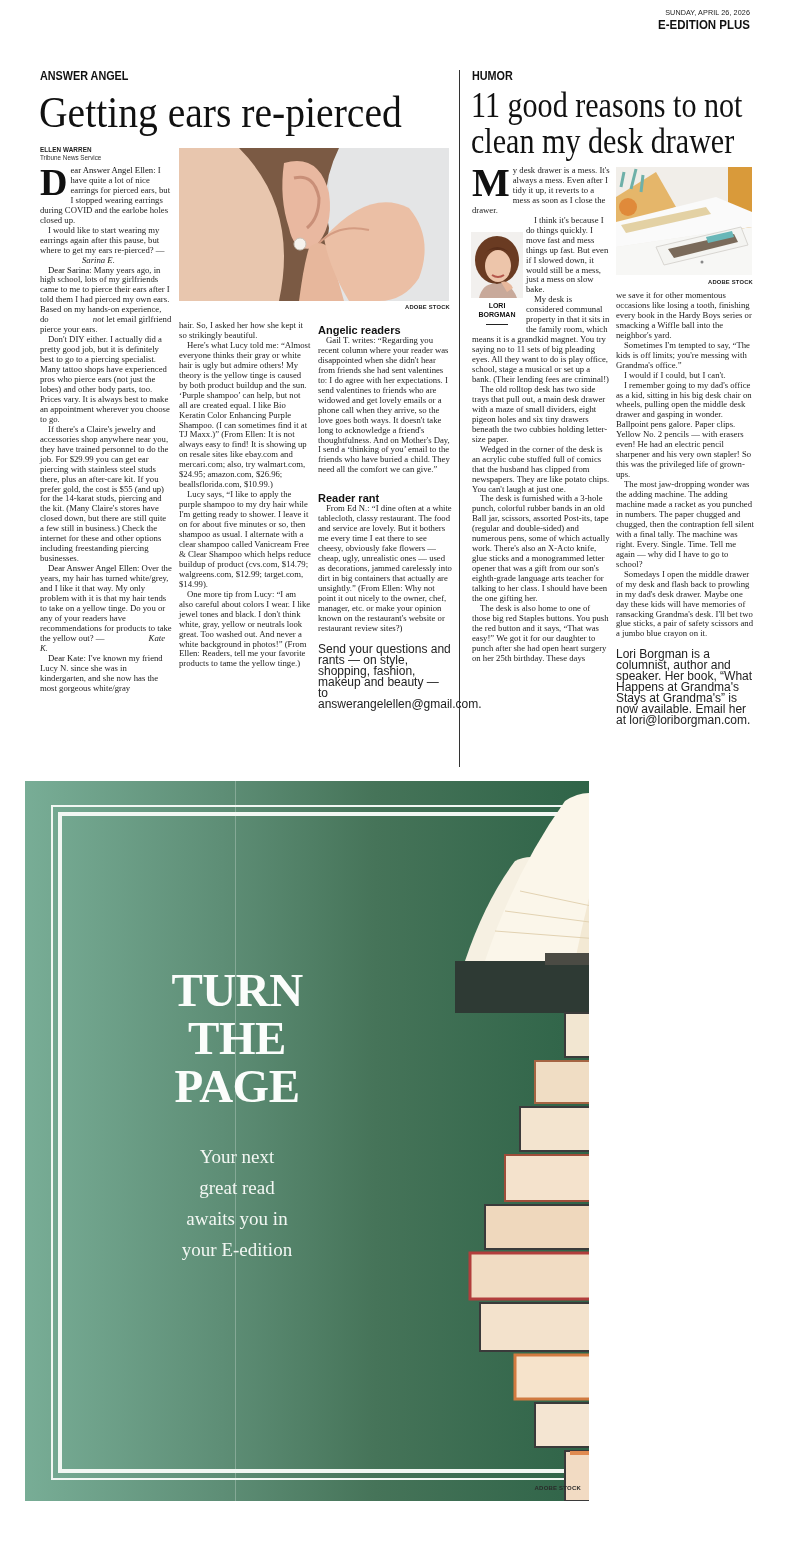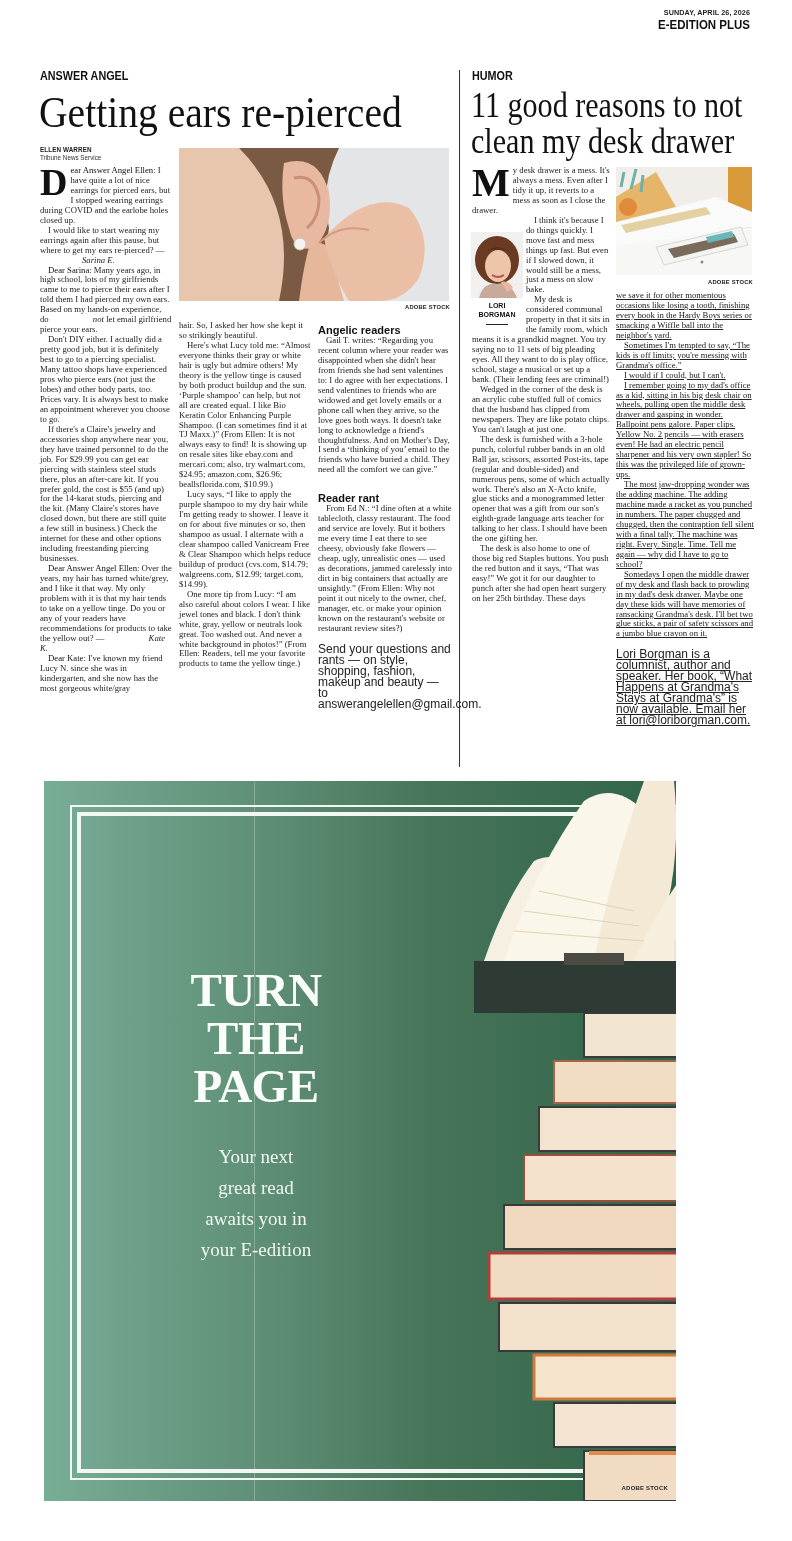--- a/index.html
+++ b/index.html
@@ -1,20 +1,20 @@
 <!DOCTYPE html>
 <html><head>
 <meta charset="utf-8">
 <style>
   * { box-sizing: border-box; margin: 0; padding: 0; }
   html, body { width: 792px; height: 1541px; background: #ffffff; overflow: hidden; }
   body { position: relative; font-family: "DejaVu Serif", serif; color: #1a1a1a; }
 
   .masthead { position: absolute; right: 42px; top: 8px; text-align: right; }
-  .masthead .date { font-family: "Liberation Sans", sans-serif; font-weight: 700; font-size: 7.2px; letter-spacing: 0.1px; color: #222; }
+  .masthead .date { font-family: "Liberation Sans", sans-serif; font-weight: 400; font-size: 7.2px; letter-spacing: 0.1px; color: #222; }
   .masthead .edition { font-family: "Liberation Sans", sans-serif; font-weight: 700; font-size: 12.5px; color: #111; margin-top: 1px; transform: scaleX(0.92); transform-origin: right; }
 
   .kicker { position: absolute; font-family: "Liberation Sans", sans-serif; font-weight: 700; font-size: 12px; color: #111; transform: scaleX(0.9); transform-origin: left; }
   .headline { position: absolute; font-family: "Liberation Serif", serif; font-weight: 400; color: #111; line-height: 1; transform-origin: left top; }
 
   .vrule { position: absolute; left: 459px; top: 70px; width: 1px; height: 697px; background: #333; }
 
   .byline { position: absolute; left: 40px; top: 146px; font-family: "Liberation Sans", sans-serif; }
   .byline .name { font-weight: 700; font-size: 6.3px; letter-spacing: 0.1px; }
   .byline .org { font-size: 6.3px; color: #333; margin-top: 1px; }
@@ -30,21 +30,21 @@
   .dropcap { float: left; font-family: "Liberation Serif", serif; font-weight: 700; font-size: 38px; line-height: 30px; margin: 1px 3px 0 0; color: #111; }
 
   .photo { position: absolute; overflow: hidden; }
   .credit { position: absolute; font-family: "Liberation Sans", sans-serif; font-weight: 700; font-size: 5.8px; color: #222; letter-spacing: 0.2px; }
 
   .author-box { position: absolute; left: 471px; top: 232px; width: 52px; text-align: center; }
   .author-photo { width: 52px; height: 66px; overflow: hidden; }
   .author-name { font-family: "Liberation Sans", sans-serif; font-weight: 700; font-size: 7px; line-height: 9px; margin-top: 3px; color: #111; }
   .author-rule { width: 22px; height: 1px; background: #222; margin: 5px auto 0; }
 
-  .ad { position: absolute; left: 44px; top: 781px; width: 632px; height: 720px; background: linear-gradient(90deg, #78ad96 0%, #5e8e76 35%, #467459 62%, #2f6448 100%); overflow: hidden; }
+  .ad { position: absolute; left: 25px; top: 781px; width: 564px; height: 720px; background: linear-gradient(90deg, #78ad96 0%, #5e8e76 35%, #467459 62%, #2f6448 100%); overflow: hidden; }
   .ad .fold { position: absolute; left: 210px; top: 0; width: 1px; height: 100%; background: rgba(255,255,255,0.25); }
   .ad .frame-outer { position: absolute; left: 26px; top: 24px; width: 680px; height: 675px; border: 2px solid #f2f7f3; border-right: none; }
   .ad .frame-inner { position: absolute; left: 33px; top: 31px; width: 673px; height: 661px; border: 4px solid #f2f7f3; border-right: none; }
   .ad .title { position: absolute; left: 92px; top: 185px; width: 240px; text-align: center; font-family: "Liberation Serif", serif; font-weight: 700; font-size: 47px; line-height: 48px; color: #fbfdfb; letter-spacing: -0.5px; }
   .ad .subtitle { position: absolute; left: 92px; top: 360px; width: 240px; text-align: center; font-family: "Liberation Serif", serif; font-size: 19px; line-height: 31px; color: #f3f7f3; }
   .ad .books { position: absolute; left: 400px; top: 0; width: 312px; height: 720px; }
   .ad .credit { right: 8px; bottom: 10px; color: #2a2a2a; font-size: 6px; }
 </style>
 </head>
 <body>
@@ -151,26 +151,27 @@
 </div>
 
 <div class="col" style="left:472px; top:166px; width:138px;">
   <p class="noindent">
     <span class="dropcap" style="font-size:40px; line-height:31px;">M</span><span>y desk drawer is a mess. It's always a mess. Even after I tidy it up, it reverts to a mess as soon as I close the drawer.</span>
   </p>
   <p>
     <span style="float:left; width:54px; height:116px;"></span><span>I think it's because I do things quickly. I move fast and mess things up fast. But even if I slowed down, it would still be a mess, just a mess on slow bake.</span>
   </p>
   <p>My desk is considered communal property in that it sits in the family room, which means it is a grandkid magnet. You try saying no to 11 sets of big pleading eyes. All they want to do is play office, school, stage a musical or set up a bank. (Their lending fees are criminal!)</p>
+  <p>The old rolltop desk has two side trays that pull out, a main desk drawer with a maze of small dividers, eight pigeon holes and six tiny drawers beneath the two cubbies holding letter-size paper.</p>
   <p>Wedged in the corner of the desk is an acrylic cube stuffed full of comics that the husband has clipped from newspapers. They are like potato chips. You can't laugh at just one.</p>
   <p>The desk is furnished with a 3-hole punch, colorful rubber bands in an old Ball jar, scissors, assorted Post-its, tape (regular and double-sided) and numerous pens, some of which actually work. There's also an X-Acto knife, glue sticks and a monogrammed letter opener that was a gift from our son's eighth-grade language arts teacher for talking to her class. I should have been the one gifting her.</p>
   <p>The desk is also home to one of those big red Staples buttons. You push the red button and it says, “That was easy!” We got it for our daughter to punch after she had open heart surgery on her 25th birthday. These days</p>
 </div>
 
-<div class="col" style="left:616px; top:291px; width:138px;text-decoration:underline;">
+<div class="col" style="left:616px; top:291px; width:138px;">
   <p class="noindent">we save it for other momentous occasions like losing a tooth, finishing every book in the Hardy Boys series or smacking a Wiffle ball into the neighbor's yard.</p>
   <p>Sometimes I'm tempted to say, “The kids is off limits; you're messing with Grandma's office.”</p>
   <p>I would if I could, but I can't.</p>
   <p>I remember going to my dad's office as a kid, sitting in his big desk chair on wheels, pulling open the middle desk drawer and gasping in wonder. Ballpoint pens galore. Paper clips. Yellow No. 2 pencils — with erasers even! He had an electric pencil sharpener and his very own stapler! So this was the privileged life of grown-ups.</p>
   <p>The most jaw-dropping wonder was the adding machine. The adding machine made a racket as you punched in numbers. The paper chugged and chugged, then the contraption fell silent with a final tally. The machine was right. Every. Single. Time. Tell me again — why did I have to go to school?</p>
   <p>Somedays I open the middle drawer of my desk and flash back to prowling in my dad's desk drawer. Maybe one day these kids will have memories of ransacking Grandma's desk. I'll bet two glue sticks, a pair of safety scissors and a jumbo blue crayon on it.</p>
   <p class="tagline">Lori Borgman is a columnist, author and speaker. Her book, “What Happens at Grandma's Stays at Grandma's” is now available. Email her at lori@loriborgman.com.</p>
 </div>
 
 <div class="ad">

